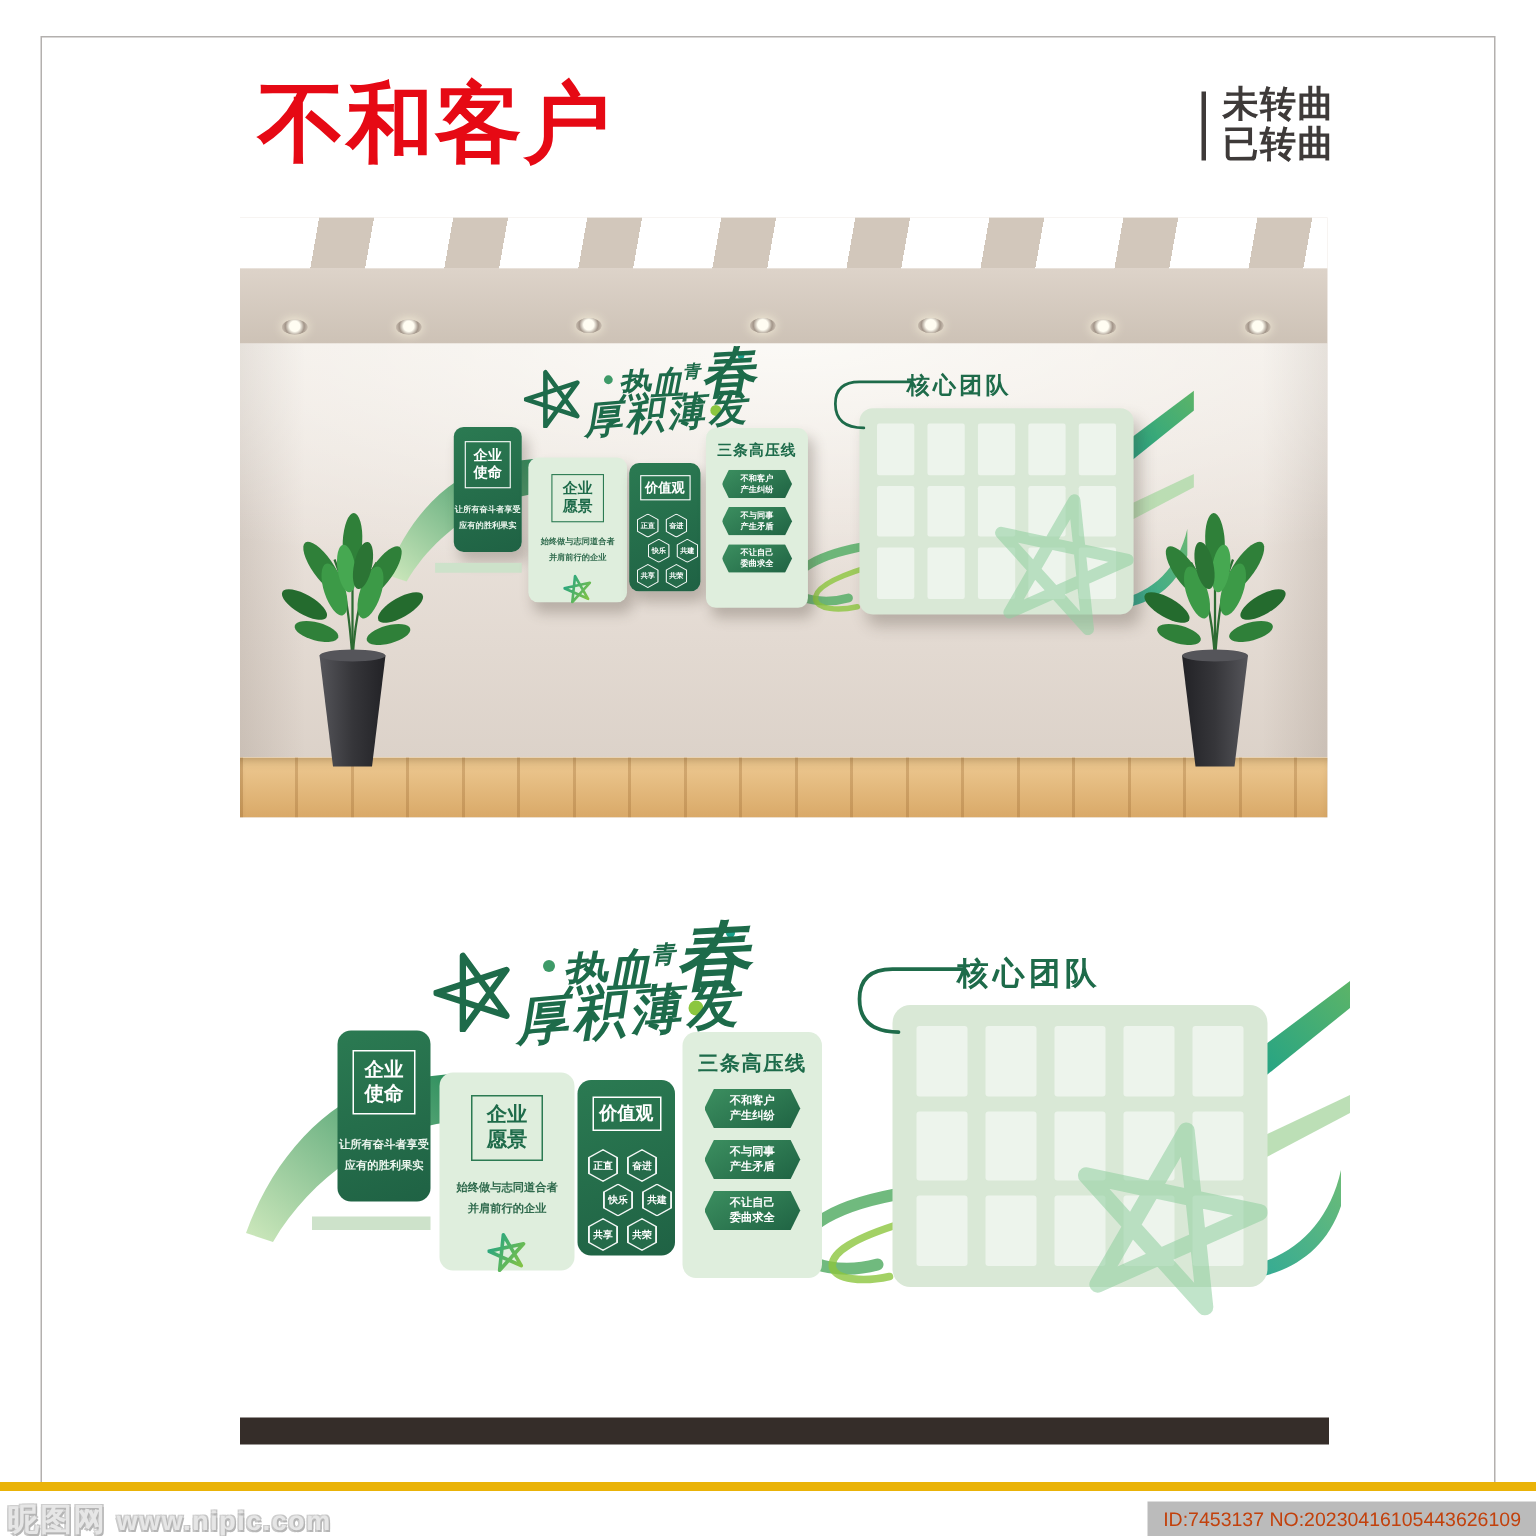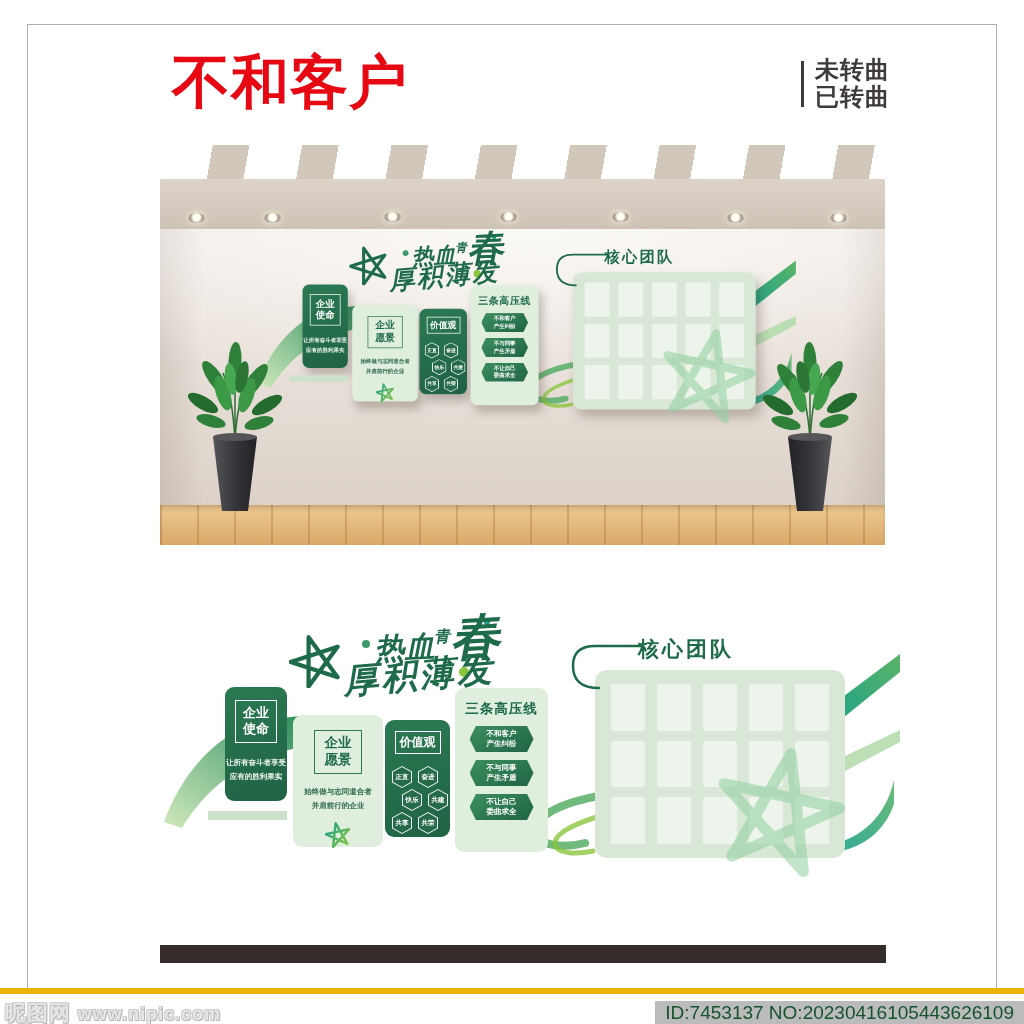--- a/index.html
+++ b/index.html
@@ -117,21 +117,21 @@
   .wd-wm-star{position:absolute;left:553px;top:143px;z-index:3;opacity:.55;}
 
   
   .footer{position:absolute;left:0;top:988px;width:1024px;height:36px;
         border-top:6px solid #eab308;background:#fff;}
   .wm-left{position:absolute;left:5px;top:5px;font-weight:bold;color:#e6e6e6;
         text-shadow:1px 1px 0 #b5b5b5,-1px -1px 0 #cfcfcf,1px -1px 0 #c5c5c5,-1px 1px 0 #c5c5c5;
         font-size:21px;letter-spacing:1px;white-space:nowrap;}
   .wm-left .site{font-size:18px;}
   .id-badge{position:absolute;right:0;top:7px;height:24px;line-height:24px;
-        background:rgba(175,175,175,.85);color:#14532d;font-size:19px;padding:0 10px;margin-left:48px;}
+        background:rgba(175,175,175,.85);color:#c2410c;font-size:13px;padding:0 10px;margin-left:48px;}
 </style>
 </head>
 <body>
 
 <div class="page">
   <div class="page-border"></div>
 
   <div class="hdr-title">不和客户</div>
   <div class="hdr-divider"></div>
   <div class="hdr-note">

